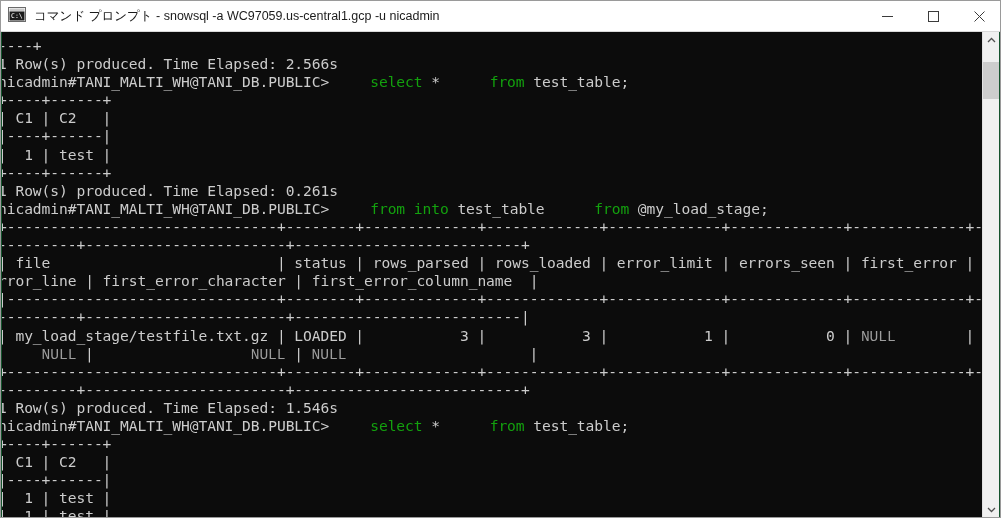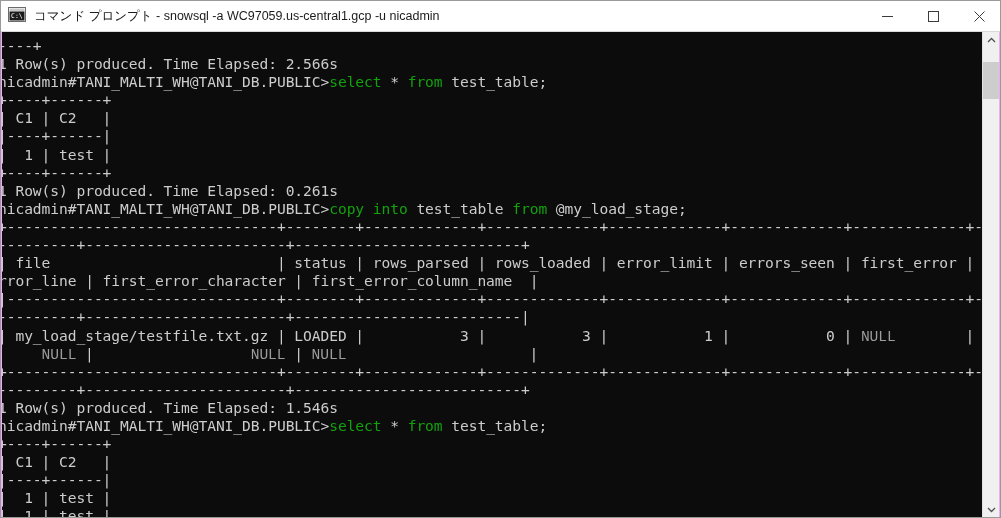--- a/index.html
+++ b/index.html
@@ -10,21 +10,21 @@
   }
   body {
     font-family: "Liberation Sans", sans-serif;
     -webkit-font-smoothing: none;
   }
   .window {
     position: relative;
     width: 1001px;
     height: 518px;
     overflow: hidden;
-    background: #f0abfc;
+    background: #14532d;
     border: 1px solid #9a9a9a;
     box-sizing: border-box;
   }
   
   .titlebar {
     position: absolute;
     left: 0; top: 0;
     width: 1001px;
     height: 31px;
     background: #ffffff;
@@ -85,21 +85,21 @@
   .line {
     height: 18.1px;
     line-height: 18.1px;
     white-space: pre;
     font-family: "DejaVu Sans Mono", "Liberation Mono", monospace;
     font-size: 14.6px;
     color: #cccccc;
     letter-spacing: -0.07px;
     margin-left: -4px;
   }
-  .line .kw { color: #13a10e; }
+  .line .kw { color: #13a10e; margin-left: 41px; }
   .line .dim { color: #9d9d9d; font-family: Liberation Mono, monospace; }
 
   
   .scrollbar {
     position: absolute;
     right: 1px;
     top: 31px;
     width: 17px;
     height: 486px;
     background: #f0f0f0;
@@ -174,21 +174,21 @@
     <div class="console-inner" id="console-inner">
         <div class="line"><span>----+</span></div>
         <div class="line"><span>1 Row(s) produced. Time Elapsed: 2.566s</span></div>
         <div class="line"><span>nicadmin#TANI_MALTI_WH@TANI_DB.PUBLIC&gt;</span><span class="kw">select</span><span> * </span><span class="kw">from</span><span> test_table;</span></div>
         <div class="line"><span>+----+------+</span></div>
         <div class="line"><span>| C1 | C2   |</span></div>
         <div class="line"><span>|----+------|</span></div>
         <div class="line"><span>|  1 | test |</span></div>
         <div class="line"><span>+----+------+</span></div>
         <div class="line"><span>1 Row(s) produced. Time Elapsed: 0.261s</span></div>
-        <div class="line"><span>nicadmin#TANI_MALTI_WH@TANI_DB.PUBLIC&gt;</span><span class="kw">copy into</span><span> test_table </span><span class="kw">from</span><span> @my_load_stage;</span></div>
+        <div class="line"><span>nicadmin#TANI_MALTI_WH@TANI_DB.PUBLIC&gt;</span><span class="kw">from into</span><span> test_table </span><span class="kw">from</span><span> @my_load_stage;</span></div>
         <div class="line"><span>+-------------------------------+--------+-------------+-------------+-------------+-------------+-------------+-------</span></div>
         <div class="line"><span>---------+-----------------------+--------------------------+</span></div>
         <div class="line"><span>| file                          | status | rows_parsed | rows_loaded | error_limit | errors_seen | first_error | first_e</span></div>
         <div class="line"><span>rror_line | first_error_character | first_error_column_name  |</span></div>
         <div class="line"><span>|-------------------------------+--------+-------------+-------------+-------------+-------------+-------------+-------</span></div>
         <div class="line"><span>---------+-----------------------+--------------------------|</span></div>
         <div class="line"><span>| my_load_stage/testfile.txt.gz | LOADED |           3 |           3 |           1 |           0 | </span><span class="dim">NULL</span><span>        |</span></div>
         <div class="line"><span>     </span><span class="dim">NULL</span><span> |                  </span><span class="dim">NULL</span><span> | </span><span class="dim">NULL</span><span>                     |</span></div>
         <div class="line"><span>+-------------------------------+--------+-------------+-------------+-------------+-------------+-------------+-------</span></div>
         <div class="line"><span>---------+-----------------------+--------------------------+</span></div>

